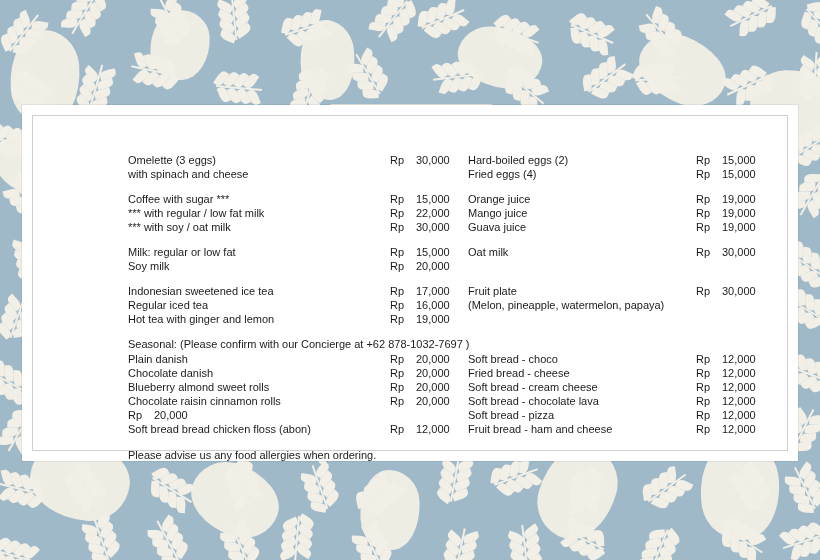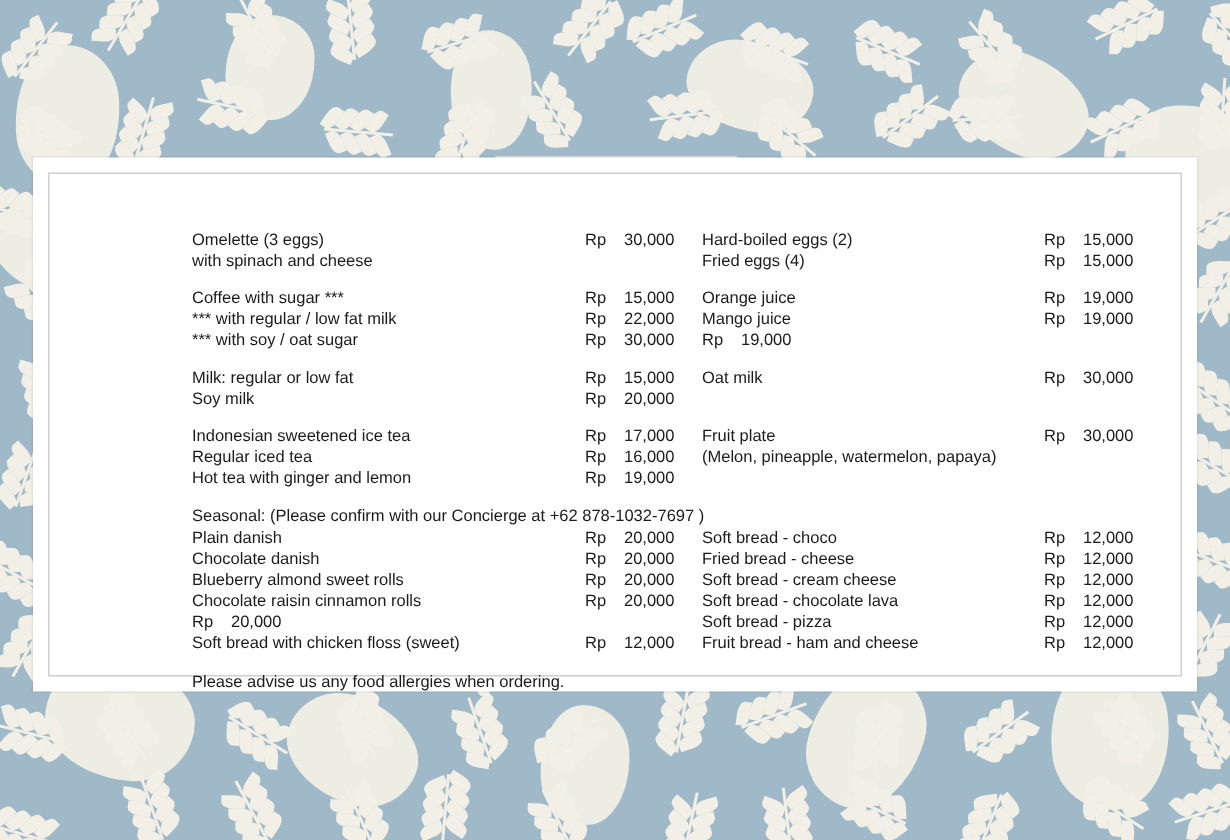--- a/index.html
+++ b/index.html
@@ -1520,25 +1520,26 @@
               <span class="price">22,000</span>
             </div>
             <div class="col-right">
               <span class="item-name">Mango juice</span>
               <span class="cur">Rp</span>
               <span class="price">19,000</span>
             </div>
           </div>
           <div class="row">
             <div class="col-left">
-              <span class="item-name">*** with soy / oat sugar</span>
+              <span class="item-name">*** with soy / oat milk</span>
               <span class="cur">Rp</span>
               <span class="price">30,000</span>
             </div>
             <div class="col-right">
+              <span class="item-name">Guava juice</span>
               <span class="cur">Rp</span>
               <span class="price">19,000</span>
             </div>
           </div>
         </div>
         <div class="group">
           <div class="row">
             <div class="col-left">
               <span class="item-name">Milk:  regular or low fat</span>
               <span class="cur">Rp</span>
@@ -1657,21 +1658,21 @@
               <span class="price">20,000</span>
             </div>
             <div class="col-right">
               <span class="item-name">Soft bread - pizza</span>
               <span class="cur">Rp</span>
               <span class="price">12,000</span>
             </div>
           </div>
           <div class="row">
             <div class="col-left">
-              <span class="item-name">Soft bread with chicken floss (sweet)</span>
+              <span class="item-name">Soft bread bread chicken floss (abon)</span>
               <span class="cur">Rp</span>
               <span class="price">12,000</span>
             </div>
             <div class="col-right">
               <span class="item-name">Fruit bread - ham and cheese</span>
               <span class="cur">Rp</span>
               <span class="price">12,000</span>
             </div>
           </div>
         </div>

